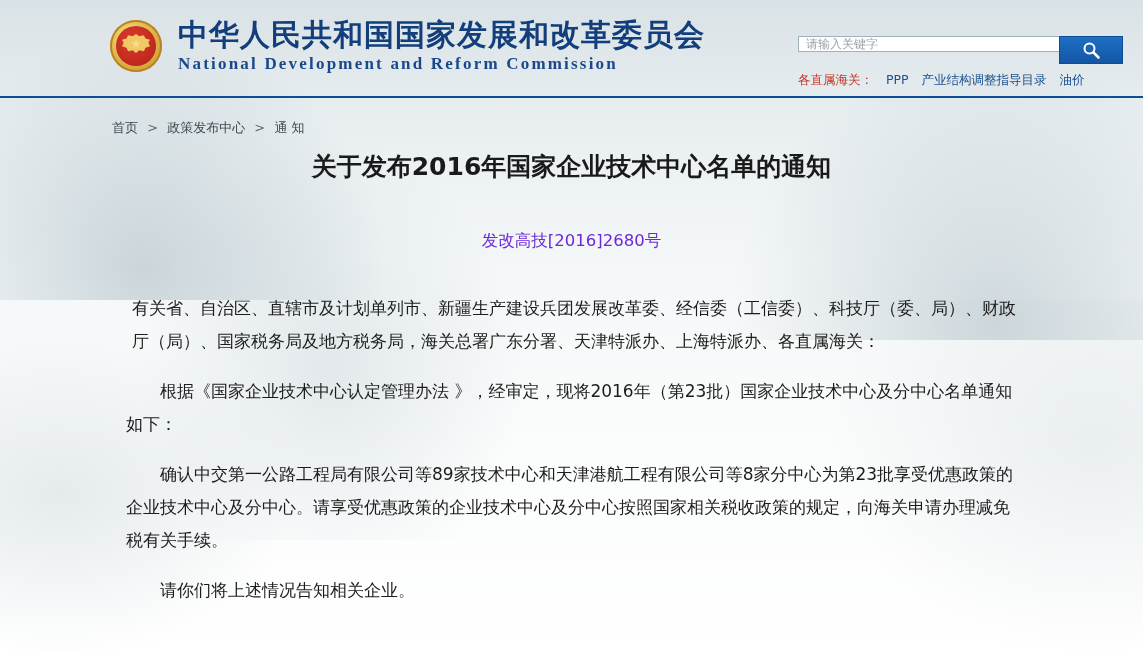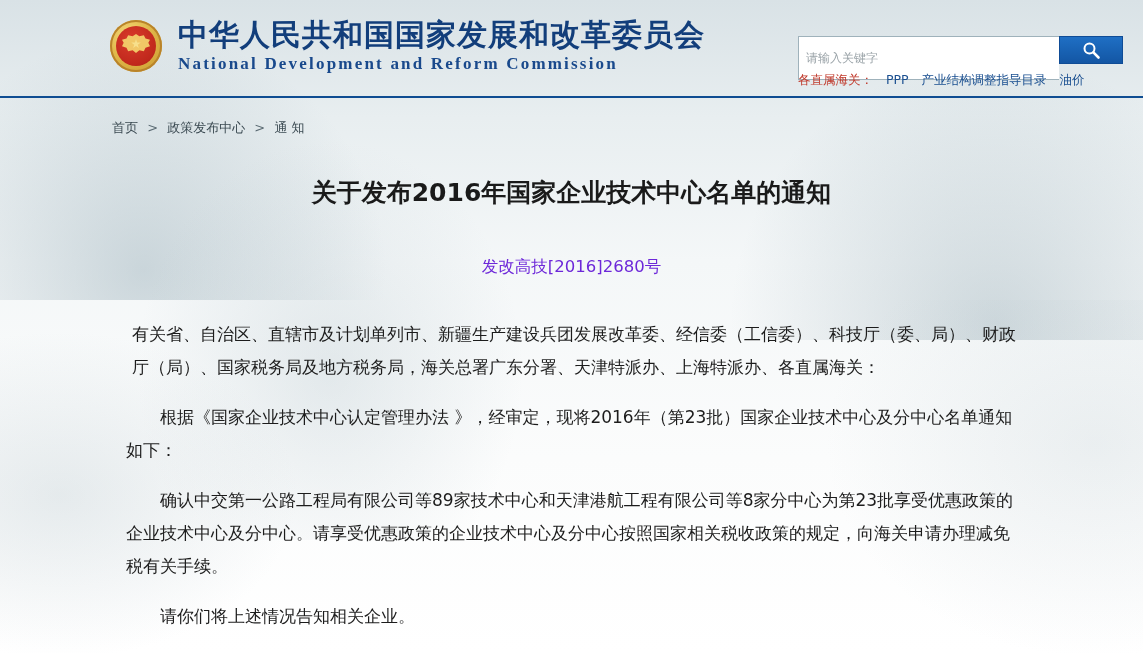--- a/index.html
+++ b/index.html
@@ -90,21 +90,21 @@
 
   
   .search-block {
     position: absolute;
     right: 20px; top: 36px;
     width: 325px;
   }
   .search-row { display: flex; height: 28px; }
   .search-input {
     flex: 1 1 auto;
-    height: 44px;
+    height: 16px;
     border: 1px solid #9fb2bb;
     border-right: none;
     background: #ffffff;
     padding: 0 7px;
     font-size: 12px;
     color: #333;
     outline: none;
     font-family: "DejaVu Sans", "Liberation Sans", sans-serif;
   }
   .search-input::placeholder { color: #9aa3a8; }
@@ -148,21 +148,20 @@
   .doc {
     position: absolute;
     left: 0; right: 0; top: 150px;
     padding: 0 126px;
   }
   .doc-title {
     text-align: center;
     font-size: 25px;
     font-weight: bold;
     color: #1a1a1a;
-    margin-top: 26px;
     font-family: "DejaVu Sans", "Liberation Sans", sans-serif;
   }
   .doc-number {
     text-align: center;
     font-size: 16.5px;
     color: #6d28d9;
     margin-top: 47px;
     font-family: "DejaVu Sans", "Liberation Sans", sans-serif;
   }
   .doc-para {

